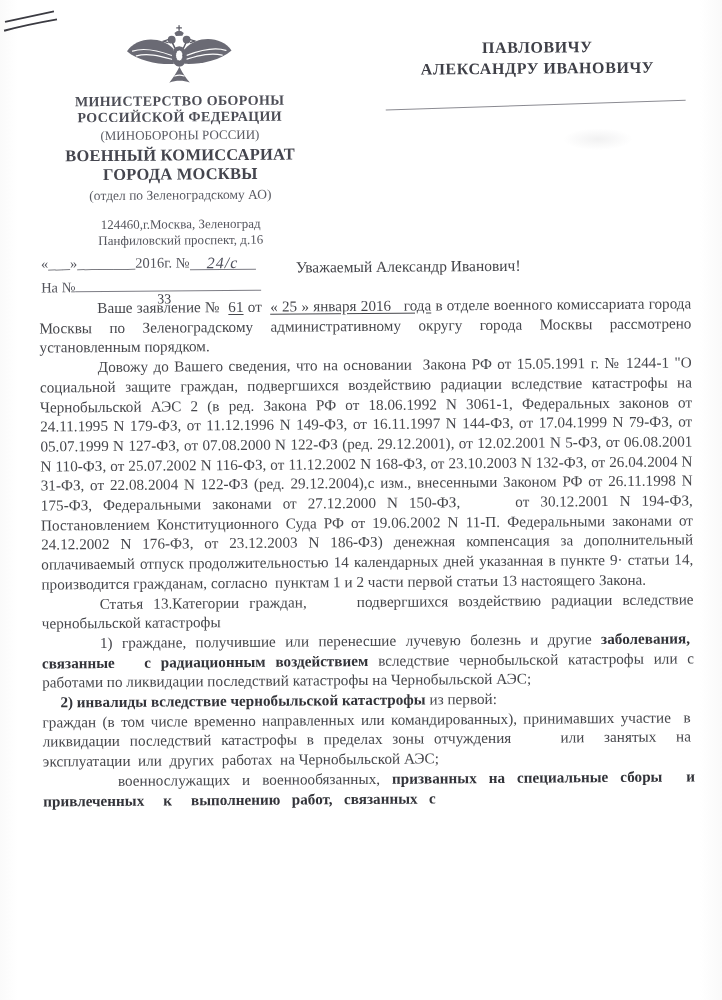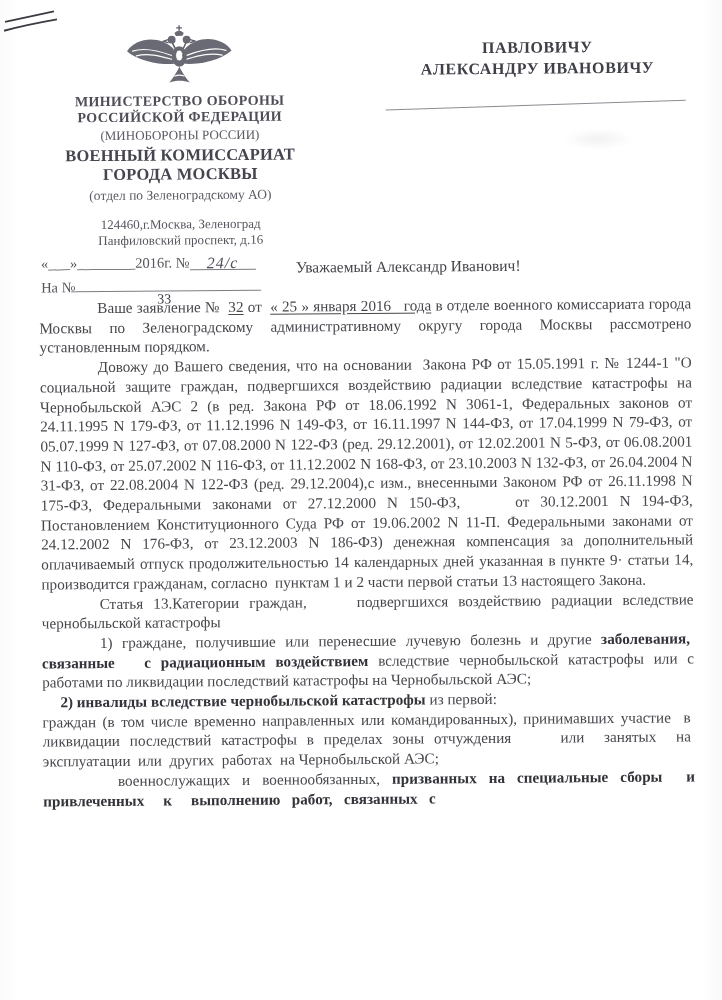--- a/index.html
+++ b/index.html
@@ -107,21 +107,21 @@
       <span>«___»________2016г. №</span><span class="hand-slot"><span class="hand">24/с</span></span>
     </div>
     <div class="na-line">
       <span>На №</span><span class="na-blank"></span>
     </div>
     <div class="incoming-hand">33</div>
 
     <div class="salutation">Уважаемый Александр Иванович!</div>
 
     <div class="body-text">
-        <div class="para" style="text-indent: 58px;"><span>Ваше заявление №&nbsp; </span><span class="u">32</span><span> от&nbsp; </span><span class="u">« 25 » января 2016&nbsp;&nbsp; года</span><span> в отделе военного комиссариата города Москвы по Зеленоградскому административному округу города Москвы рассмотрено установленным порядком.</span></div>
+        <div class="para" style="text-indent: 58px;"><span>Ваше заявление №&nbsp; </span><span class="u">61</span><span> от&nbsp; </span><span class="u">« 25 » января 2016&nbsp;&nbsp; года</span><span> в отделе военного комиссариата города Москвы по Зеленоградскому административному округу города Москвы рассмотрено установленным порядком.</span></div>
         <div class="para" style="text-indent: 58px;"><span>Довожу до Вашего сведения, что на основании&nbsp; Закона РФ от 15.05.1991 г. № 1244-1 "О социальной защите граждан, подвергшихся воздействию радиации вследствие катастрофы на Чернобыльской АЭС 2 (в ред. Закона РФ от 18.06.1992 N 3061-1, Федеральных законов от 24.11.1995 N 179-ФЗ, от 11.12.1996 N 149-ФЗ, от 16.11.1997 N 144-ФЗ, от 17.04.1999 N 79-ФЗ, от 05.07.1999 N 127-ФЗ, от 07.08.2000 N 122-ФЗ (ред. 29.12.2001), от 12.02.2001 N 5-ФЗ, от 06.08.2001 N 110-ФЗ, от 25.07.2002 N 116-ФЗ, от 11.12.2002 N 168-ФЗ, от 23.10.2003 N 132-ФЗ, от 26.04.2004 N 31-ФЗ, от 22.08.2004 N 122-ФЗ (ред. 29.12.2004),с изм., внесенными Законом РФ от 26.11.1998 N 175-ФЗ, Федеральными законами от 27.12.2000 N 150-ФЗ,&nbsp;&nbsp;&nbsp;&nbsp; от 30.12.2001 N 194-ФЗ, Постановлением Конституционного Суда РФ от 19.06.2002 N 11-П. Федеральными законами от 24.12.2002 N 176-ФЗ, от 23.12.2003 N 186-ФЗ) денежная компенсация за дополнительный оплачиваемый отпуск продолжительностью 14 календарных дней указанная в пункте 9· статьи 14, производится гражданам, согласно&nbsp; пунктам 1 и 2 части первой статьи 13 настоящего Закона.</span></div>
         <div class="para" style="text-indent: 58px;"><span>Статья 13.Категории граждан,&nbsp;&nbsp;&nbsp;&nbsp; подвергшихся воздействию радиации вследствие чернобыльской катастрофы</span></div>
         <div class="para" style="text-indent: 58px;"><span>1) граждане, получившие или перенесшие лучевую болезнь и другие </span><span class="b">заболевания,&nbsp; связанные&nbsp;&nbsp; с радиационным воздействием</span><span> вследствие чернобыльской катастрофы или с работами по ликвидации последствий катастрофы на Чернобыльской АЭС;</span></div>
         <div class="para" style="text-indent: 18px;"><span class="b">2) инвалиды вследствие чернобыльской катастрофы</span><span> из первой:</span></div>
         <div class="para" style="text-indent: 0px;"><span>граждан (в том числе временно направленных или командированных), принимавших участие&nbsp; в&nbsp; ликвидации последствий катастрофы в пределах зоны отчуждения&nbsp;&nbsp;&nbsp;&nbsp; или&nbsp; занятых&nbsp; на&nbsp; эксплуатации&nbsp; или&nbsp; других&nbsp; работах&nbsp; на Чернобыльской АЭС;</span></div>
         <div class="para" style="text-indent: 75px;"><span>военнослужащих и военнообязанных, </span><span class="b">призванных на специальные сборы&nbsp; и привлеченных&nbsp;&nbsp;&nbsp;&nbsp; к&nbsp;&nbsp;&nbsp;&nbsp; выполнению&nbsp;&nbsp; работ,&nbsp;&nbsp; связанных&nbsp;&nbsp; с</span></div>
       </div>
 
   </div>
 </div>

